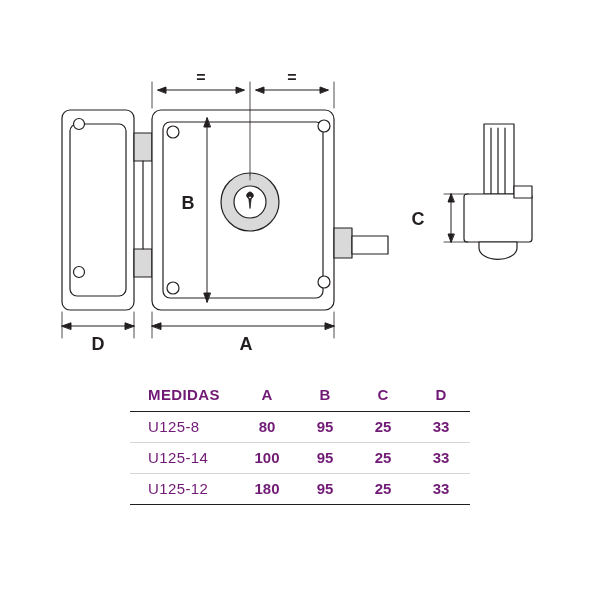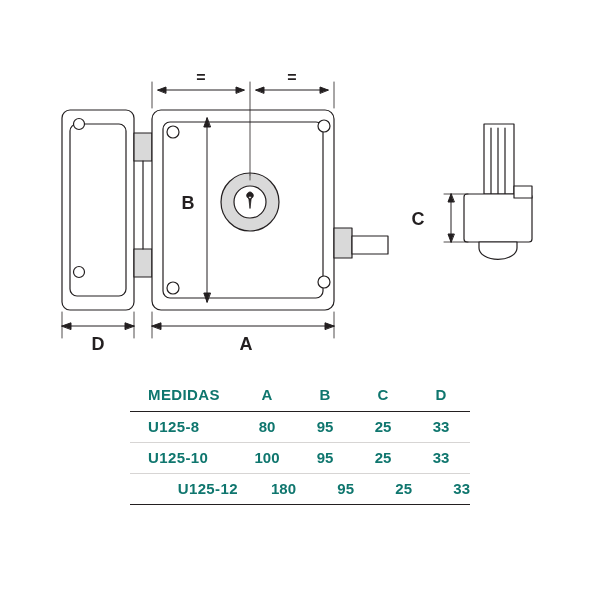--- a/index.html
+++ b/index.html
@@ -38,46 +38,45 @@
   table.measures {
     border-collapse: collapse;
     width: 340px;
     font-family: "Liberation Sans", sans-serif;
   }
   table.measures th,
   table.measures td {
     padding: 6px 0 7px 0;
     font-size: 15px;
     font-weight: bold;
-    color: #0f766e;
+    color: #701a75;
     text-align: center;
   }
   table.measures thead th {
     border-bottom: 1.5px solid #231f20;
     padding-bottom: 8px;
   }
   table.measures thead th.hdr-label,
   table.measures td.row-label {
     text-align: left;
     padding-left: 18px;
     letter-spacing: 0.4px;
   }
   table.measures tbody td {
     font-weight: bold;
     font-size: 15px;
   }
   table.measures tbody td.row-label {
-    font-weight: bold;
+    font-weight: normal;
   }
   table.measures tbody tr td {
     border-bottom: 1px solid #d7d5d4;
   }
   table.measures tbody tr:last-child td {
     border-bottom: 1.5px solid #231f20;
-    text-align: right;
   }
   .col-a { width: 58px; }
   .col-b { width: 58px; }
   .col-c { width: 58px; }
   .col-d { width: 58px; }
 </style>
 </head>
 <body>
 
 <div id="stage">
@@ -182,21 +181,21 @@
       </thead>
       <tbody>
         <tr>
           <td class="row-label">U125-8</td>
           <td>80</td>
           <td>95</td>
           <td>25</td>
           <td>33</td>
         </tr>
         <tr>
-          <td class="row-label">U125-10</td>
+          <td class="row-label">U125-14</td>
           <td>100</td>
           <td>95</td>
           <td>25</td>
           <td>33</td>
         </tr>
         <tr>
           <td class="row-label">U125-12</td>
           <td>180</td>
           <td>95</td>
           <td>25</td>

